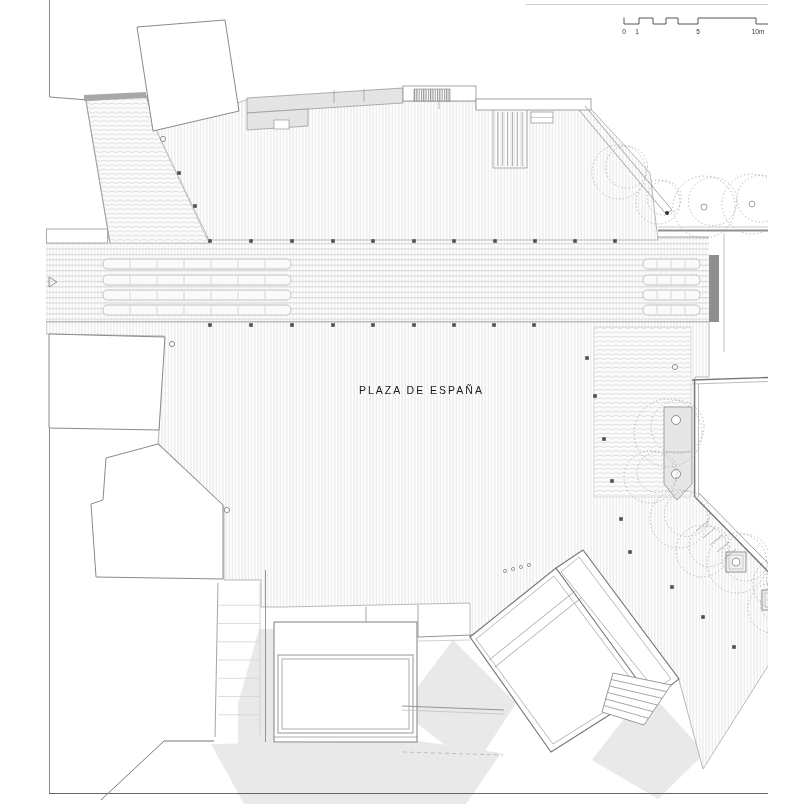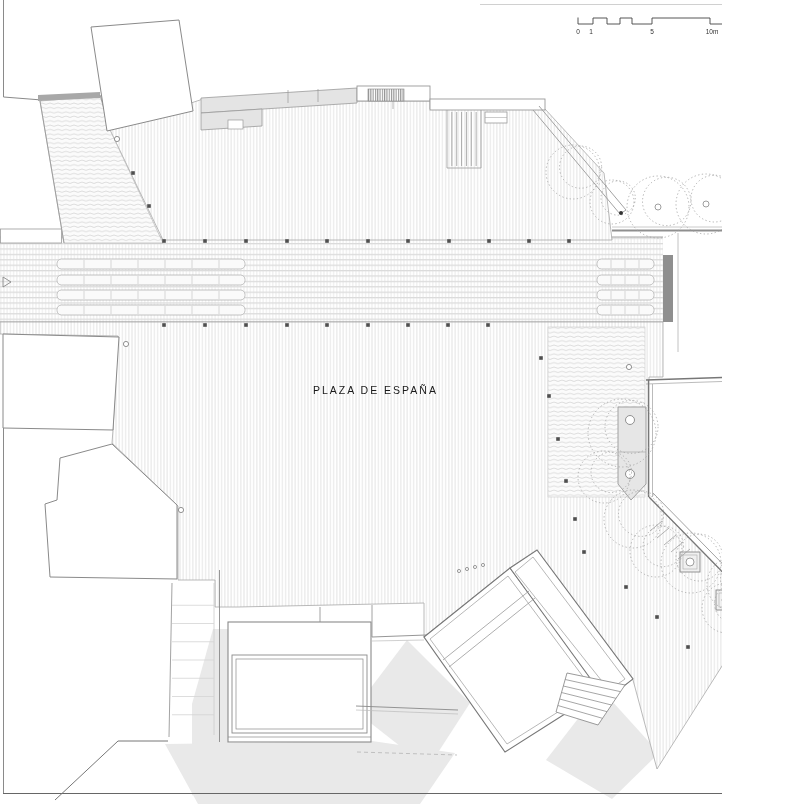--- a/index.html
+++ b/index.html
@@ -1,17 +1,17 @@
 <!DOCTYPE html>
 <html><head>
 <meta charset="utf-8">
 <style>
   html,body{margin:0;padding:0;background:#fff;}
   .sheet{position:relative;width:722px;height:804px;background:#0f766e;overflow:hidden;
-         font-family:"Liberation Sans", sans-serif;}
+         font-family:"Liberation Sans", sans-serif;margin-left:46px;}
   svg{position:absolute;left:0;top:0;}
   text{font-family:"Liberation Sans", sans-serif;}
   .plaza-label{font-size:10.5px;letter-spacing:2px;fill:#1a1a1a;}
   .scale-label{font-size:6.5px;fill:#333;}
 </style>
 </head>
 <body>
 
 <div class="sheet">
 <svg width="802" height="804" viewBox="0 0 802 804">

